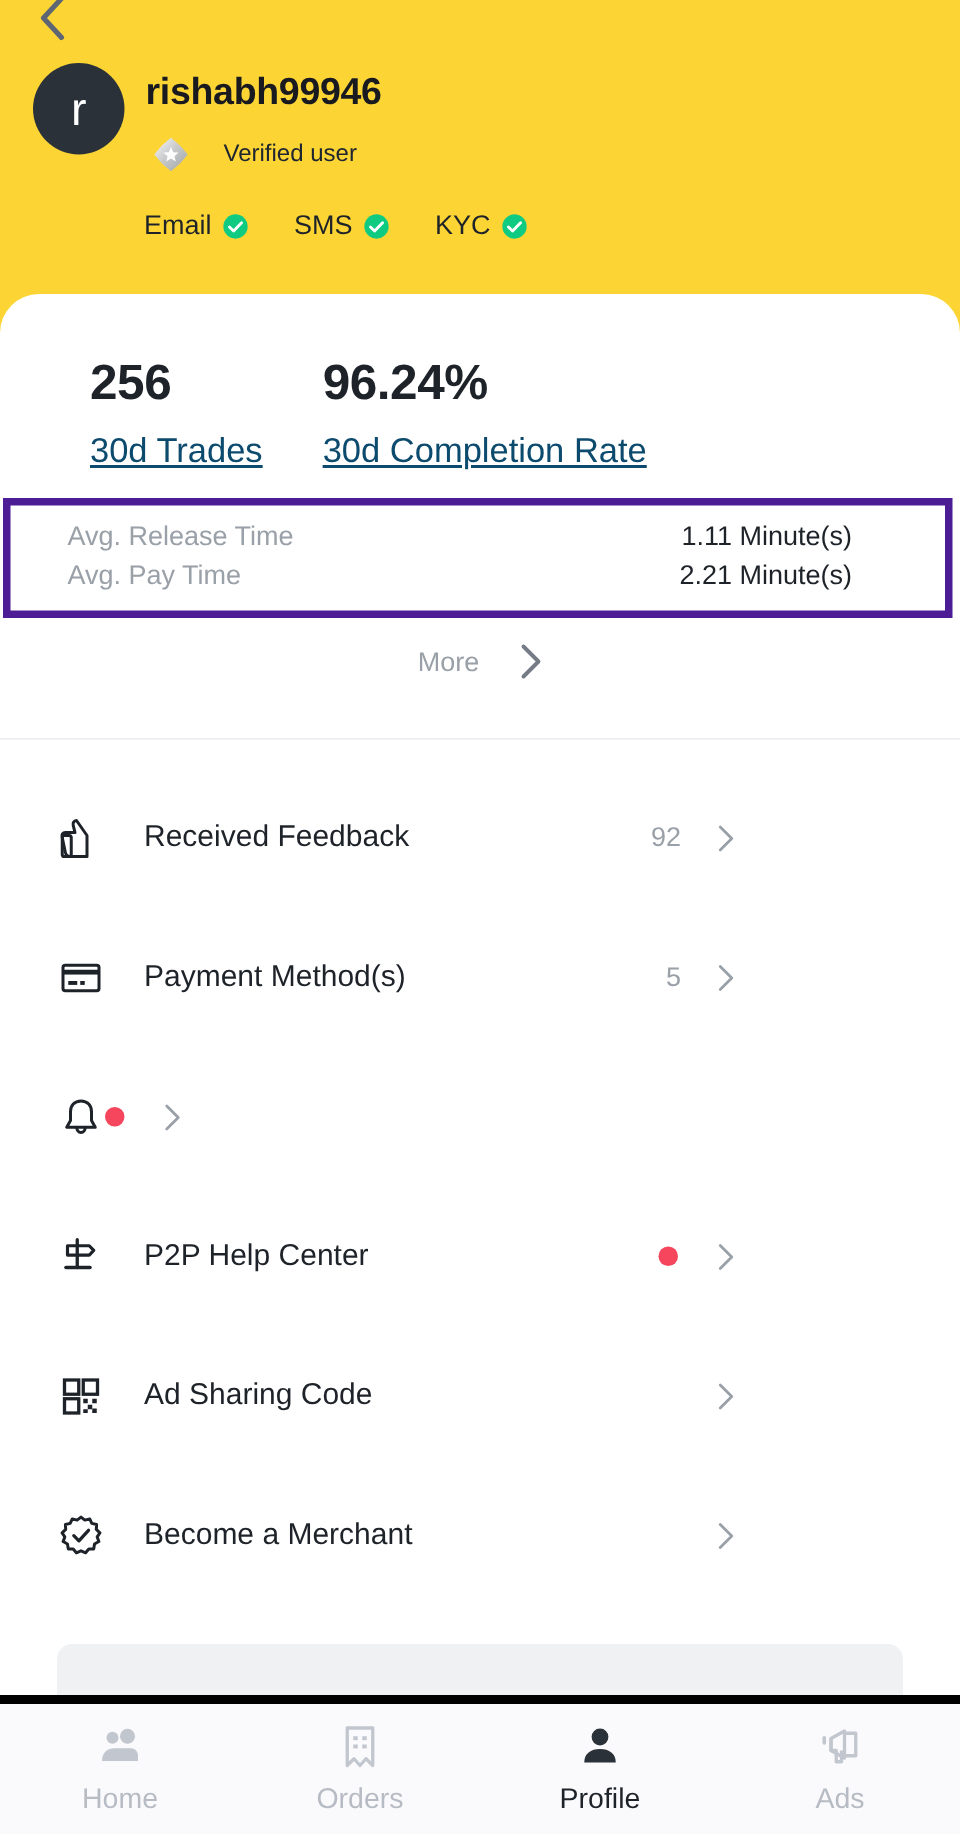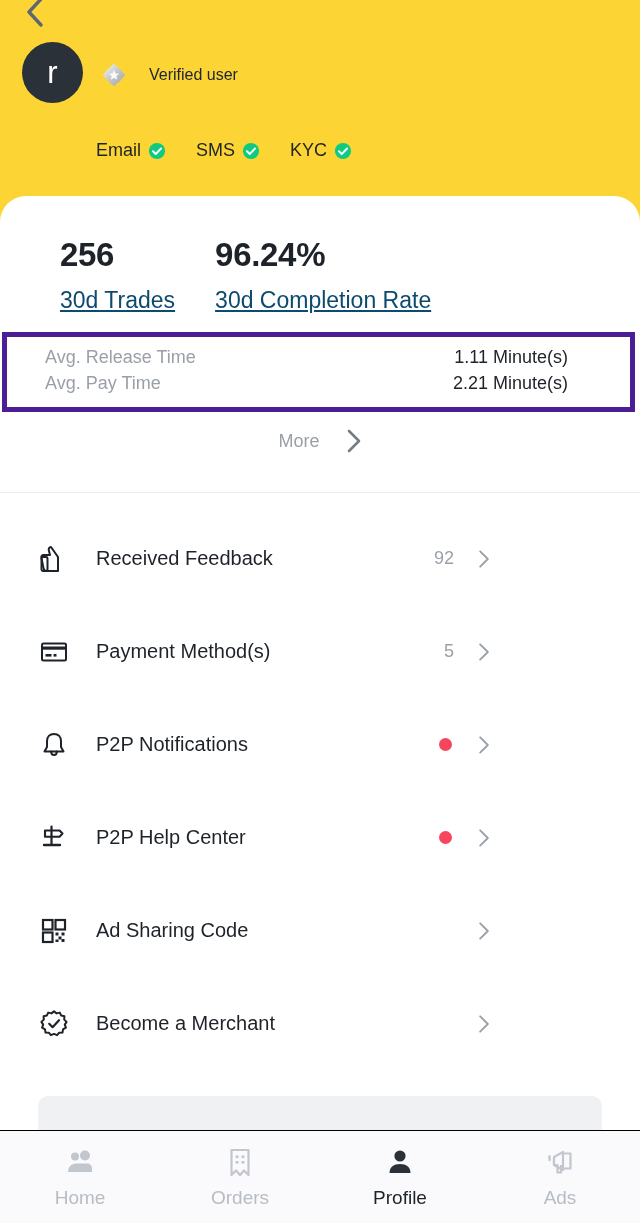--- a/index.html
+++ b/index.html
@@ -106,21 +106,21 @@
   .order-banner-text {
     font-size:22px; font-weight:700; color:#1E2329;
     margin-top:34px; white-space:nowrap;
   }
 
   
   .bottom-nav {
     position:absolute; left:0; bottom:0; width:640px; height:93px;
     background:#FAFAFC;
     display:flex; align-items:center;
-    border-top:1px solid #000000;
+    border-top:6px solid #000000;
   }
   .nav-item {
     flex:1; display:flex; flex-direction:column; align-items:center; justify-content:center;
     gap:7px; cursor:pointer;
   }
   .nav-icon { width:36px; height:34px; display:flex; align-items:center; justify-content:center; }
   .nav-label { font-size:19px; color:#B7BCC4; }
   .nav-item.active .nav-label { color:#1E2329; font-weight:400; }
 </style>
 </head>
@@ -132,20 +132,21 @@
 
     <div class="back-btn">
       <svg width="22" height="34" viewBox="0 0 22 34">
         <polyline points="17,4 5,17 17,30" fill="none" stroke="#5E6673" stroke-width="3.4" stroke-linecap="round" stroke-linejoin="round"></polyline>
       </svg>
     </div>
 
     <div class="profile-row">
       <div class="avatar">r</div>
       <div class="profile-text">
+        <div class="username">rishabh99946</div>
         <div class="verified-row">
           <svg class="verified-badge" viewBox="0 0 28 28">
             <defs>
               <linearGradient id="silverg" x1="0" y1="0" x2="1" y2="1">
                 <stop offset="0%" stop-color="#FAFAFA"></stop>
                 <stop offset="45%" stop-color="#C9CBCC"></stop>
                 <stop offset="100%" stop-color="#9FA3A6"></stop>
               </linearGradient>
             </defs>
             <path d="M14 2 L20.5 7.5 L26 14 L20.5 20.5 L14 26 L7.5 20.5 L2 14 L7.5 7.5 Z" fill="url(#silverg)"></path>
@@ -246,21 +247,20 @@
         </svg>
       </div>
 
       <div class="menu-item">
         <span class="mi-icon">
           <svg width="30" height="30" viewBox="0 0 30 30">
             <path d="M15 4 C10.6 4 8 7 8 11.2 L8 17 L5.5 21.5 L24.5 21.5 L22 17 L22 11.2 C22 7 19.4 4 15 4 Z" fill="none" stroke="#1E2329" stroke-width="2" stroke-linejoin="round"></path>
             <path d="M12.2 21.5 C12.2 23.7 13.4 25 15 25 C16.6 25 17.8 23.7 17.8 21.5" fill="none" stroke="#1E2329" stroke-width="2" stroke-linecap="round"></path>
           </svg>
         </span>
-        <span class="mi-label">P2P Notifications</span>
         <span class="mi-dot"></span>
         <svg class="mi-chev" viewBox="0 0 16 26">
           <polyline points="3,3 13,13 3,23" fill="none" stroke="#9AA0A8" stroke-width="2.4" stroke-linecap="round" stroke-linejoin="round"></polyline>
         </svg>
       </div>
 
       <div class="menu-item">
         <span class="mi-icon">
           <svg width="30" height="30" viewBox="0 0 30 30">
             <line x1="12.5" y1="3.5" x2="12.5" y2="22" stroke="#1E2329" stroke-width="2.2" stroke-linecap="round"></line>

